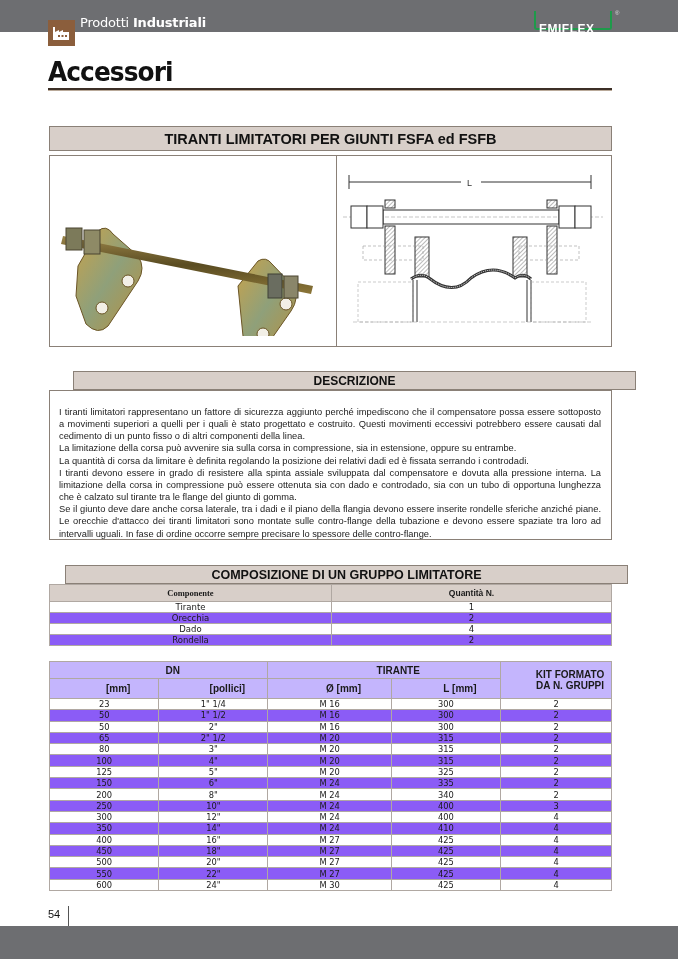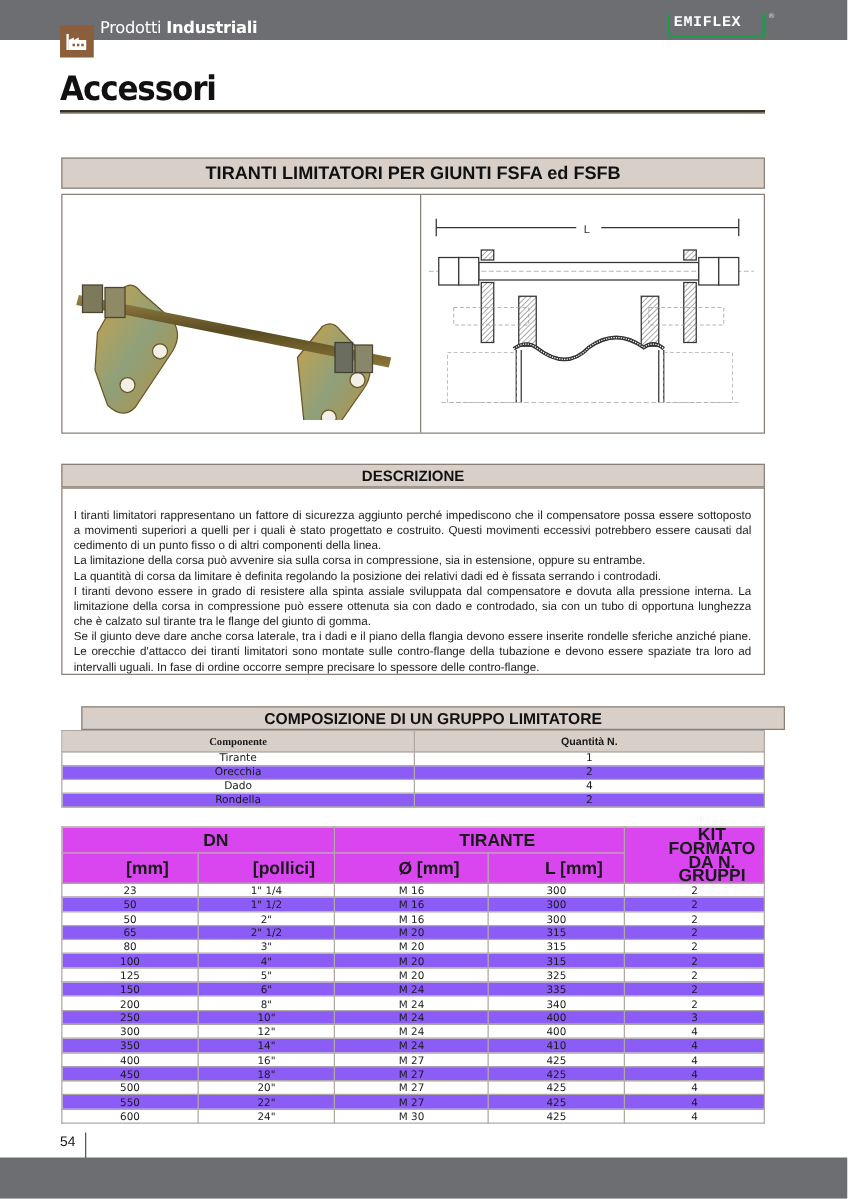--- a/index.html
+++ b/index.html
@@ -6,21 +6,21 @@
   html, body { width: 678px; height: 959px; background: #ffffff; overflow: hidden; }
   body { position: relative; font-family: "Liberation Sans", sans-serif; color: #1a1a1a; }
 
   
   .top-bar { position: absolute; left: 0; top: 0; width: 678px; height: 32px; background: #6d6e71; }
   .brand-icon { position: absolute; left: 48px; top: 20px; width: 27px; height: 26px; background: #8b5e3c; }
   .brand-icon svg { position: absolute; left: 5px; top: 7px; }
   .section-label { position: absolute; left: 80px; top: 15px; font-size: 13px; color: #ffffff; font-family: "DejaVu Sans", sans-serif; letter-spacing: -0.2px; }
   .section-label b { font-weight: bold; }
   .logo { position: absolute; left: 534px; top: 11px; width: 78px; height: 19px; border: 2px solid #1e9a4a; border-top: none; border-radius: 0 0 3px 3px; }
-  .logo span { position: absolute; left: 3px; top: 0px; font-family: Liberation Mono, monospace; font-weight: bold; font-size: 12px; color: #ffffff; letter-spacing: 0.5px; }
+  .logo span { position: absolute; left: 3px; top: 11px; font-family: Liberation Sans, sans-serif; font-weight: bold; font-size: 12px; color: #ffffff; letter-spacing: 0.5px; }
   .logo-reg { position: absolute; left: 615px; top: 10px; font-size: 6px; color: #ddd; }
 
   
   .page-title { position: absolute; left: 48px; top: 56px; font-family: "DejaVu Sans", sans-serif; font-weight: bold; font-size: 27px; color: #111; letter-spacing: -1px; transform: scaleX(0.92); transform-origin: left; }
   .title-rule { position: absolute; left: 48px; top: 88px; width: 564px; height: 3px; background: #3c2f26; border-bottom: 1px solid #b9a999; }
 
   
   .panel-head { position: absolute; left: 49px; width: 563px; background: #d8cfc9; border: 1px solid #8a8077; text-align: center; font-weight: bold; color: #111; }
 
   .img-panel { position: absolute; left: 49px; top: 155px; width: 563px; height: 192px; border: 1px solid #8a8077; }
@@ -28,21 +28,21 @@
 
   .desc-box { position: absolute; left: 49px; top: 390px; width: 563px; height: 150px; border: 1px solid #8a8077; padding: 15px 10px 0 9px; }
   .desc-box p { font-size: 9.3px; line-height: 12.15px; color: #222; text-align: justify; }
 
   table { border-collapse: collapse; position: absolute; left: 49px; width: 563px; }
   td, th { border: 1px solid #b0a8a2; text-align: center; padding: 0; }
   .comp-table th { background: #d8cfc9; font-size: 8.5px; font-weight: bold; height: 17px; }
   .comp-table td { font-size: 8.5px; height: 11px; line-height: 10px; font-family: "DejaVu Sans", sans-serif; }
   .row-alt td { background: #8b5cf6; }
 
-  .dn-table th { background: #d946ef; font-size: 14px; font-weight: bold; padding-left: 28px; }
+  .dn-table th { background: #c4b5fd; font-size: 10px; font-weight: bold; padding-left: 28px; }
   .dn-table td { font-size: 8.3px; height: 11.3px; line-height: 10px; font-family: "DejaVu Sans", sans-serif; }
 
   .page-num { position: absolute; left: 48px; top: 908px; font-size: 11px; color: #111; }
   .page-num-rule { position: absolute; left: 68px; top: 906px; width: 1px; height: 22px; background: #555; }
   .bottom-bar { position: absolute; left: 0; top: 926px; width: 678px; height: 33px; background: #6d6e71; }
 </style>
 </head>
 <body>
 
 <div class="top-bar"></div>
@@ -138,21 +138,21 @@
     <line x1="70" y1="118" x2="70" y2="160" stroke="#333" stroke-width="1"></line>
     <line x1="74" y1="118" x2="74" y2="160" stroke="#333" stroke-width="1"></line>
     <line x1="184" y1="118" x2="184" y2="160" stroke="#333" stroke-width="1"></line>
     <line x1="188" y1="118" x2="188" y2="160" stroke="#333" stroke-width="1"></line>
     <rect x="15" y="120" width="55" height="40" fill="none" stroke="#aaa" stroke-width="0.6" stroke-dasharray="3 2"></rect>
     <rect x="188" y="120" width="55" height="40" fill="none" stroke="#aaa" stroke-width="0.6" stroke-dasharray="3 2"></rect>
     <line x1="10" y1="160" x2="248" y2="160" stroke="#aaa" stroke-width="0.6" stroke-dasharray="4 2"></line>
   </svg>
 </div>
 
-<div class="panel-head" style="top:371px;height:19px;font-size:12px;line-height:18px;">DESCRIZIONE</div>
+<div class="panel-head" style="top:371px;height:19px;font-size:12px;line-height:18px;margin-left:24px;">DESCRIZIONE</div>
 <div class="desc-box">
   <p>I tiranti limitatori rappresentano un fattore di sicurezza aggiunto perché impediscono che il compensatore possa essere sottoposto a movimenti superiori a quelli per i quali è stato progettato e costruito. Questi movimenti eccessivi potrebbero essere causati dal cedimento di un punto fisso o di altri componenti della linea.</p>
   <p>La limitazione della corsa può avvenire sia sulla corsa in compressione, sia in estensione, oppure su entrambe.</p>
   <p>La quantità di corsa da limitare è definita regolando la posizione dei relativi dadi ed è fissata serrando i controdadi.</p>
   <p>I tiranti devono essere in grado di resistere alla spinta assiale sviluppata dal compensatore e dovuta alla pressione interna. La limitazione della corsa in compressione può essere ottenuta sia con dado e controdado, sia con un tubo di opportuna lunghezza che è calzato sul tirante tra le flange del giunto di gomma.</p>
   <p>Se il giunto deve dare anche corsa laterale, tra i dadi e il piano della flangia devono essere inserite rondelle sferiche anziché piane. Le orecchie d'attacco dei tiranti limitatori sono montate sulle contro-flange della tubazione e devono essere spaziate tra loro ad intervalli uguali. In fase di ordine occorre sempre precisare lo spessore delle contro-flange.</p>
 </div>
 
 <div class="panel-head" style="top:565px;height:19px;font-size:12.5px;line-height:18px;margin-left:16px;">COMPOSIZIONE DI UN GRUPPO LIMITATORE</div>
 <table class="comp-table" style="top:584px;">

